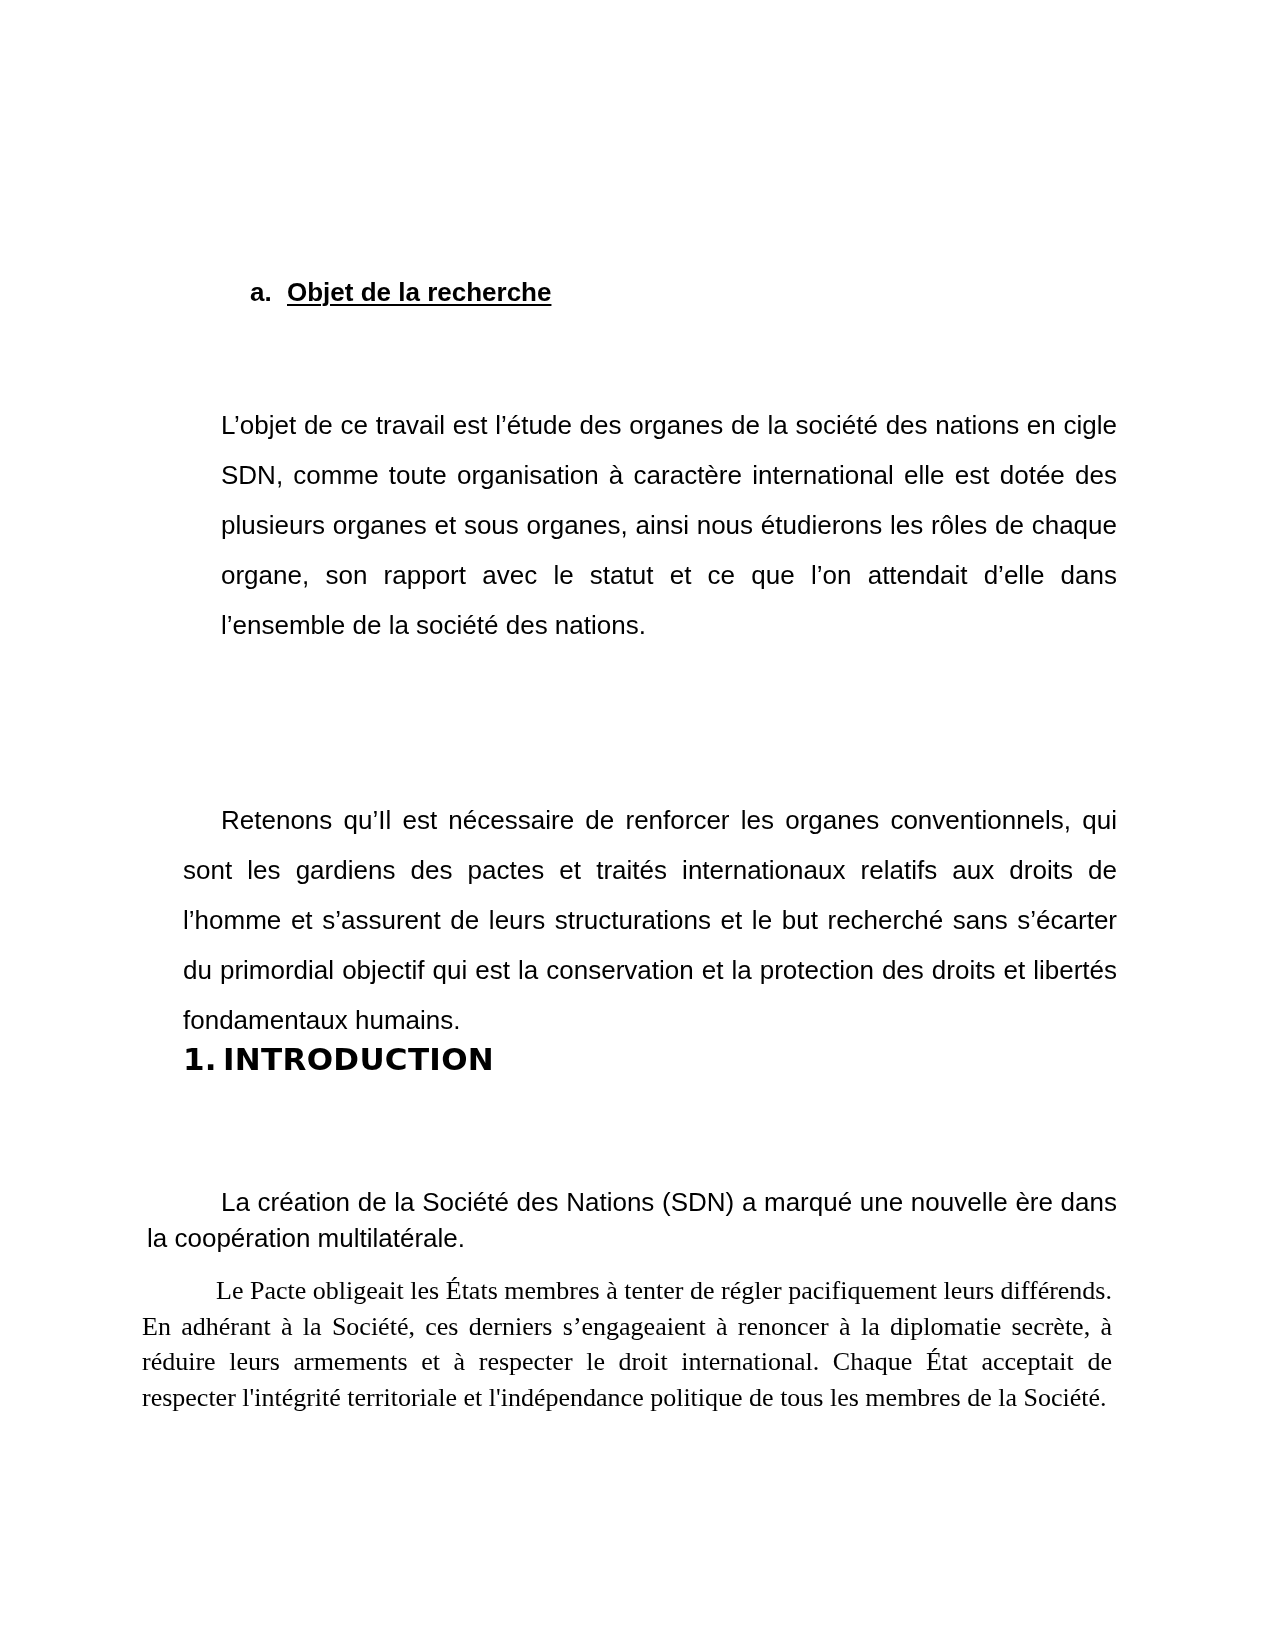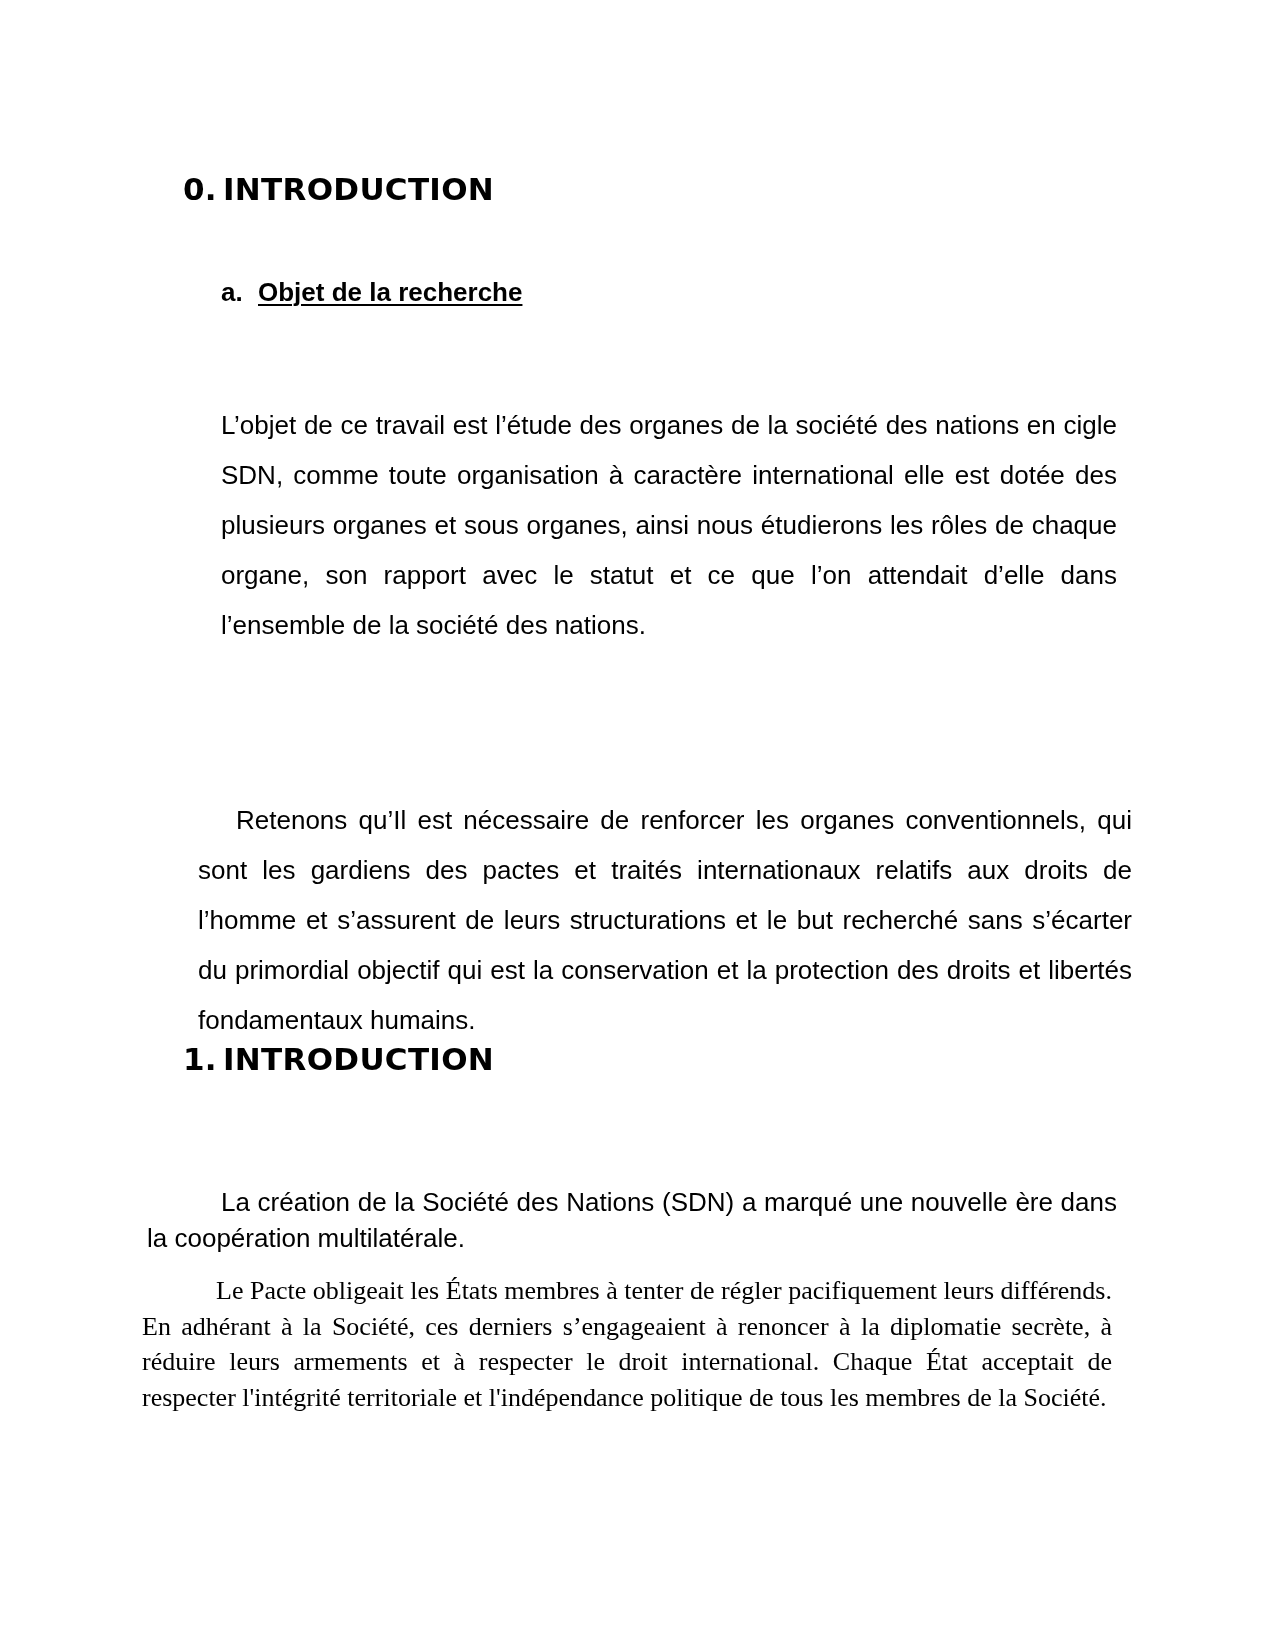--- a/index.html
+++ b/index.html
@@ -67,46 +67,42 @@
     .p-objet {
       left: 221px;
       top: 400px;
       width: 896px;
     }
     .p-contexte {
       left: 183px;
       top: 795px;
       width: 934px;
       text-indent: 38px;
-      margin-left: 15px;
     }
     .p-gen1 {
       left: 147px;
       top: 1185px;
       width: 970px;
       text-indent: 74px;
     }
     .p-gen2 {
       left: 142px;
       top: 1273px;
       width: 970px;
       text-indent: 74px;
       font-family: Liberation Serif, serif;
     }
   </style>
 </head>
 <body>
 
 <div class="page">
 
-  <h1 class="h1" style="top:171px;">
-    <span class="num">0.</span><span>INTRODUCTION</span>
-  </h1>
 
-  <h2 class="h2" style="top:277px;">
+  <h2 class="h2" style="top:277px;margin-left:29px;">
     <span class="letter">a.</span><span class="title">Objet de la recherche</span>
   </h2>
 
   <p class="para para-wide p-objet">L’objet de ce travail est l’étude des organes de la société des nations en cigle SDN, comme toute organisation à caractère international elle est dotée des plusieurs organes et sous organes, ainsi nous étudierons les rôles de chaque organe, son rapport avec le statut et ce que l’on attendait d’elle dans l’ensemble de la société des nations.</p>
 
 
   <p class="para para-wide p-contexte">Retenons qu’Il est nécessaire de renforcer les organes conventionnels, qui sont les gardiens des pactes et traités internationaux relatifs aux droits de l’homme et s’assurent de leurs structurations et le but recherché sans s’écarter du primordial objectif qui est la conservation et la protection des droits et libertés fondamentaux humains.</p>
 
   <h1 class="h1" style="top:1041px;">
     <span class="num">1.</span><span>INTRODUCTION</span>

